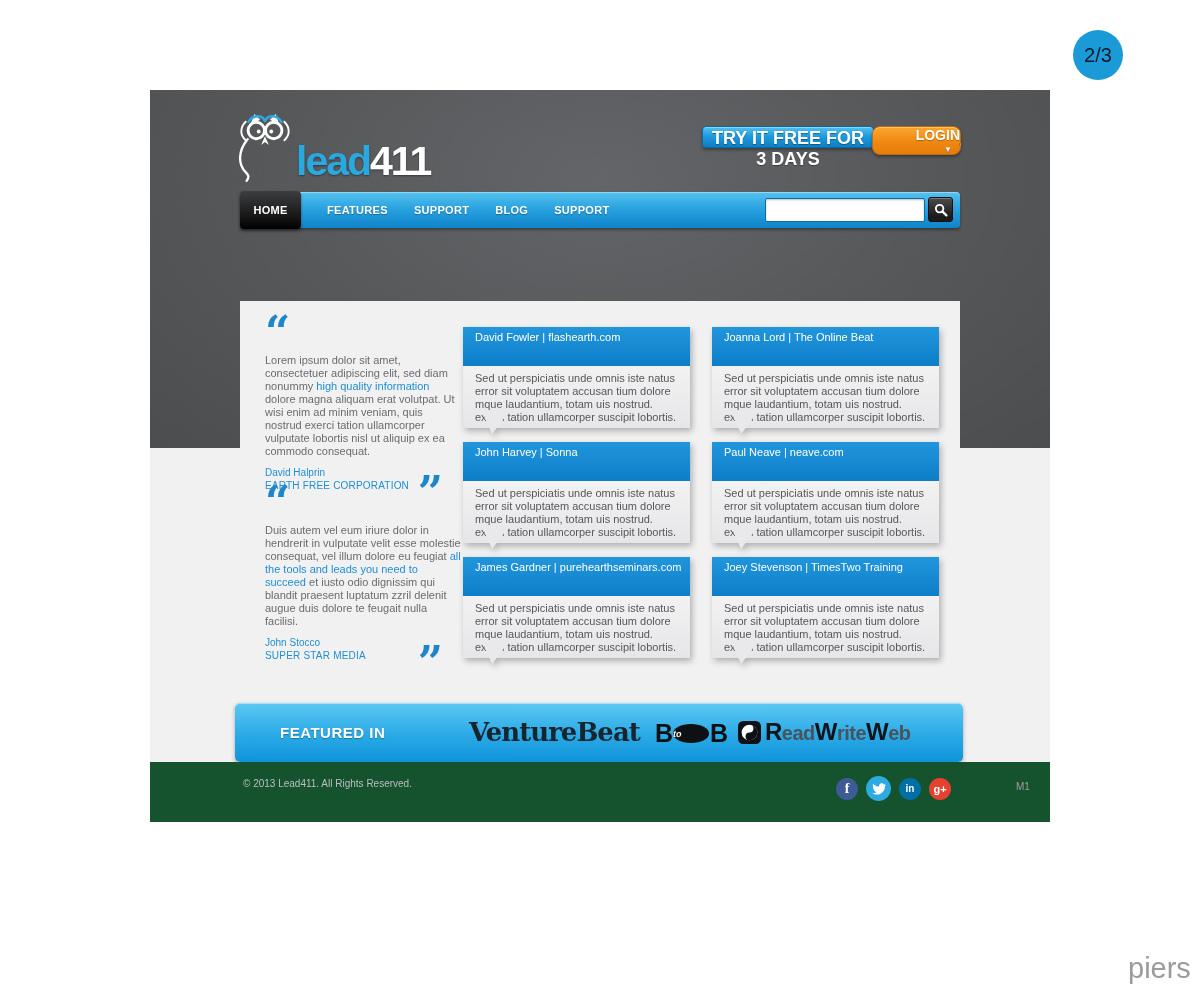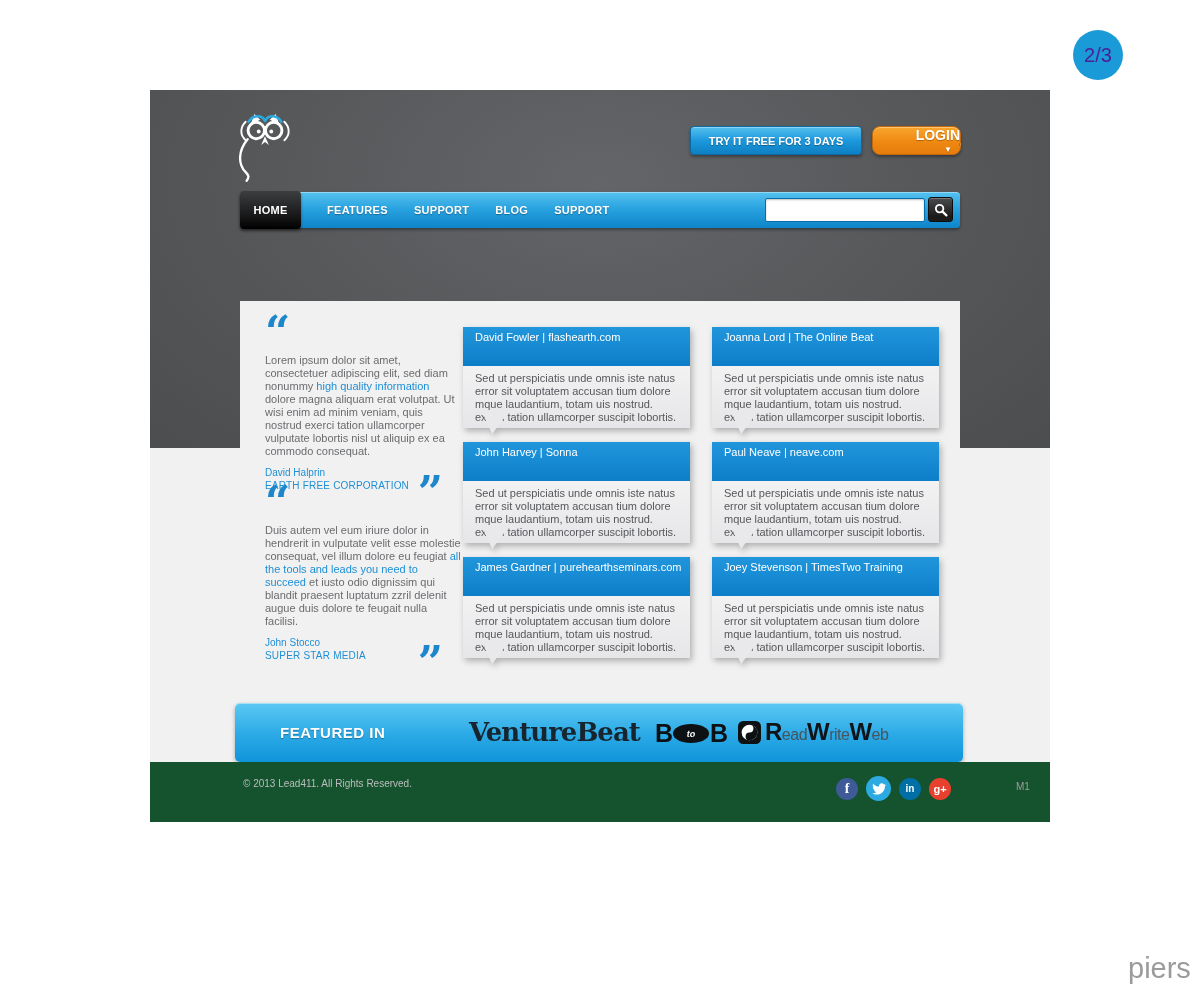--- a/index.html
+++ b/index.html
@@ -1,43 +1,43 @@
 <!DOCTYPE html>
 <html><head>
 <meta charset="utf-8">
 <style>
   html,body{margin:0;padding:0;}
   body{width:1200px;height:1000px;position:relative;background:#ffffff;
        font-family:"Liberation Sans",sans-serif;overflow:hidden;}
 
   
   .badge{position:absolute;left:1073px;top:30px;width:50px;height:50px;border-radius:50%;
-         background:#1a9bd7;color:#4c1d95;font-size:20px;display:flex;align-items:center;
+         background:#1a9bd7;color:#0f172a;font-size:20px;display:flex;align-items:center;
          justify-content:center;font-weight:normal;}
   .watermark{position:absolute;left:1128px;top:952px;font-size:29px;color:#9b9b9b;}
 
   
   .canvas{position:absolute;left:150px;top:90px;width:900px;height:732px;background:#f1f1f2;}
   .top-band{position:absolute;left:0;top:0;width:900px;height:358px;
             background:radial-gradient(ellipse at 50% 25%,#646568 0%,#565759 55%,#4c4d4f 100%);}
   .lower-band{position:absolute;left:0;top:358px;width:900px;height:314px;background:#f1f1f2;}
   .footer{position:absolute;left:0;top:672px;width:900px;height:60px;background:#14532d;}
 
   
   .logo{position:absolute;left:86px;top:12px;width:230px;height:80px;display:flex;align-items:flex-end;cursor:pointer;}
   .logo svg{flex:none;}
   .logo-text{font-weight:bold;font-size:41px;letter-spacing:-2px;line-height:1;margin-left:2px;
              text-shadow:0 1px 2px rgba(0,0,0,.4);}
   .logo-text .lead{color:#2aa9e0;}
   .logo-text .n411{color:#fff;}
 
   
-  .cta{position:absolute;left:540px;top:36px;width:172px;height:29px;border-radius:4px;
+  .cta{position:absolute;left:552px;top:36px;width:172px;height:22px;border-radius:4px;
        background:linear-gradient(180deg,#55c0ee 0%,#1c98dc 50%,#0e7fc2 100%);
-       border:1px solid #0b6aa4;color:#fff;font-weight:bold;font-size:11px;
+       border:1px solid #0b6aa4;color:#fff;font-weight:bold;font-size:18px;
        font-family:"Liberation Sans",sans-serif;text-shadow:0 1px 1px rgba(0,0,0,.35);
        box-shadow:0 2px 3px rgba(0,0,0,.35), inset 0 1px 0 rgba(255,255,255,.35);cursor:pointer;}
   .login{position:absolute;left:722px;top:36px;width:89px;height:29px;border-radius:8px;
        background:linear-gradient(180deg,#f9a62e 0%,#ef8912 55%,#e67c0b 100%);
        border:1px solid #c1690c;color:#fff;font-weight:bold;font-size:14px;
        font-family:"Liberation Sans",sans-serif;display:flex;align-items:flex-end;
        text-shadow:0 1px 1px rgba(0,0,0,.3);
        box-shadow:0 2px 3px rgba(0,0,0,.35), inset 0 1px 0 rgba(255,255,255,.35);cursor:pointer;padding:0;flex-direction:column;}
   .login-label{flex:1;text-align:center;}
   .login-sep{width:1px;height:100%;background:rgba(0,0,0,.18);box-shadow:1px 0 0 rgba(255,255,255,.25);}
@@ -104,26 +104,26 @@
   .featured{position:absolute;left:85px;top:613px;width:728px;height:59px;border-radius:5px;
             background:linear-gradient(180deg,#5cc8f3 0%,#2aa9e6 55%,#1094da 100%);
             box-shadow:0 2px 4px rgba(0,0,0,.3), inset 0 1px 0 rgba(255,255,255,.45);}
   .featured-label{position:absolute;left:45px;top:21px;color:#fff;font-weight:bold;font-size:15px;
             letter-spacing:.5px;text-shadow:0 1px 1px rgba(0,0,0,.3);}
   .vb-logo{position:absolute;left:234px;top:14px;font-family:"DejaVu Serif",serif;font-weight:bold;
            font-size:26px;letter-spacing:-1px;color:#17262e;}
   .btob-logo{position:absolute;left:420px;top:16px;color:#0d1114;font-weight:bold;font-size:25px;
            display:flex;align-items:center;letter-spacing:-1px;}
   .to-circle{width:36px;height:19px;border-radius:50%;background:#0d1114;color:#fff;
-           font-size:9px;font-style:italic;display:flex;align-items:center;justify-content:center;
+           font-size:9px;font-style:italic;display:flex;align-items:center;justify-content:flex-start;
            margin:0 1px;letter-spacing:0;}
   .rww-logo{position:absolute;left:503px;top:15px;display:flex;align-items:baseline;}
   .rww-logo svg{align-self:center;margin-right:4px;}
   .rww-big{font-weight:bold;font-size:24px;color:#101418;letter-spacing:-.5px;}
-  .rww-small{font-weight:normal;font-size:16px;color:#49535c;letter-spacing:-.5px;}
+  .rww-small{font-weight:bold;font-size:20px;color:#49535c;letter-spacing:-.5px;}
 
   
   .copyright{position:absolute;left:93px;top:16px;color:#bdbdbf;font-size:10px;}
   .social{position:absolute;left:686px;top:14px;display:flex;align-items:center;gap:8px;}
   .soc{width:22px;height:22px;border-radius:50%;color:#fff;display:flex;align-items:center;
        justify-content:center;cursor:pointer;}
   .soc-fb{background:#3e5b98;font-family:"Liberation Serif",serif;font-weight:bold;font-size:14px;}
   .soc-tw{background:#2caae1;width:25px;height:25px;}
   .soc-in{background:#006fa6;font-weight:bold;font-size:10px;}
   .soc-gp{background:#e8402e;font-weight:bold;font-size:11px;}
@@ -148,20 +148,21 @@
       <path d="M30,12 C33,6 42,5 47,13" stroke="#2aa9e0" stroke-width="2.6" fill="none" stroke-linecap="round"></path>
       <circle cx="21" cy="22" r="8.5" stroke="#fff" stroke-width="3" fill="none"></circle>
       <circle cx="39" cy="22" r="8.5" stroke="#fff" stroke-width="3" fill="none"></circle>
       <circle cx="23.5" cy="23" r="2" fill="#fff"></circle>
       <circle cx="36.5" cy="23" r="2" fill="#fff"></circle>
       <path d="M10,13 C4,19 4,27 10,32" stroke="#fff" stroke-width="2" fill="none" stroke-linecap="round"></path>
       <path d="M50,13 C56,19 56,27 50,32" stroke="#fff" stroke-width="2" fill="none" stroke-linecap="round"></path>
       <path d="M30,28 L26,37 L30,34 L34,37 Z" fill="#fff"></path>
       <path d="M12,31 C2,43 2,57 10,65 C13,68 14,70 11,74" stroke="#fff" stroke-width="2.4" fill="none" stroke-linecap="round"></path>
     </svg>
+    <span class="logo-text"><span class="lead">lead</span><span class="n411">411</span></span>
   </div>
 
   <button class="cta">TRY IT FREE FOR 3 DAYS</button>
   <button class="login">
     <span class="login-label">LOGIN</span>
     <span class="login-sep"></span>
     <span class="caret">▼</span>
   </button>
 
   <div class="navbar">

